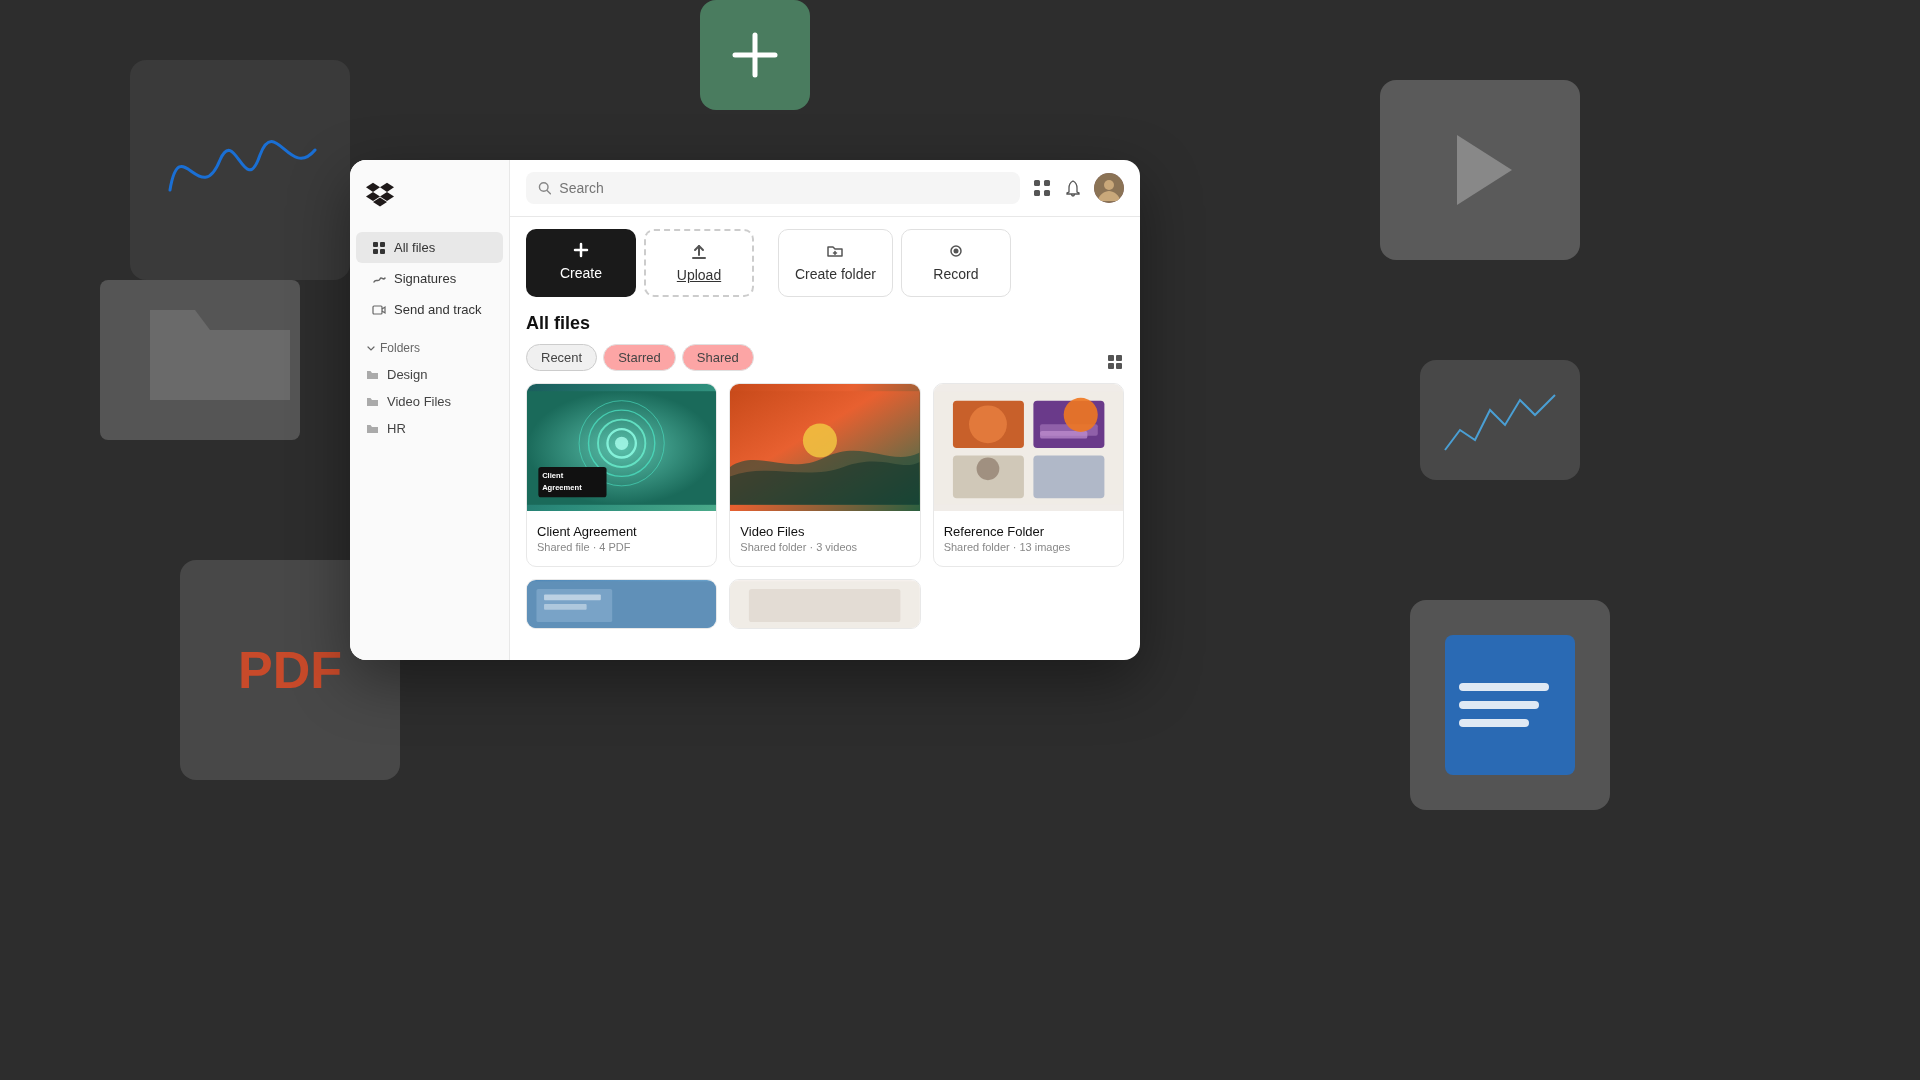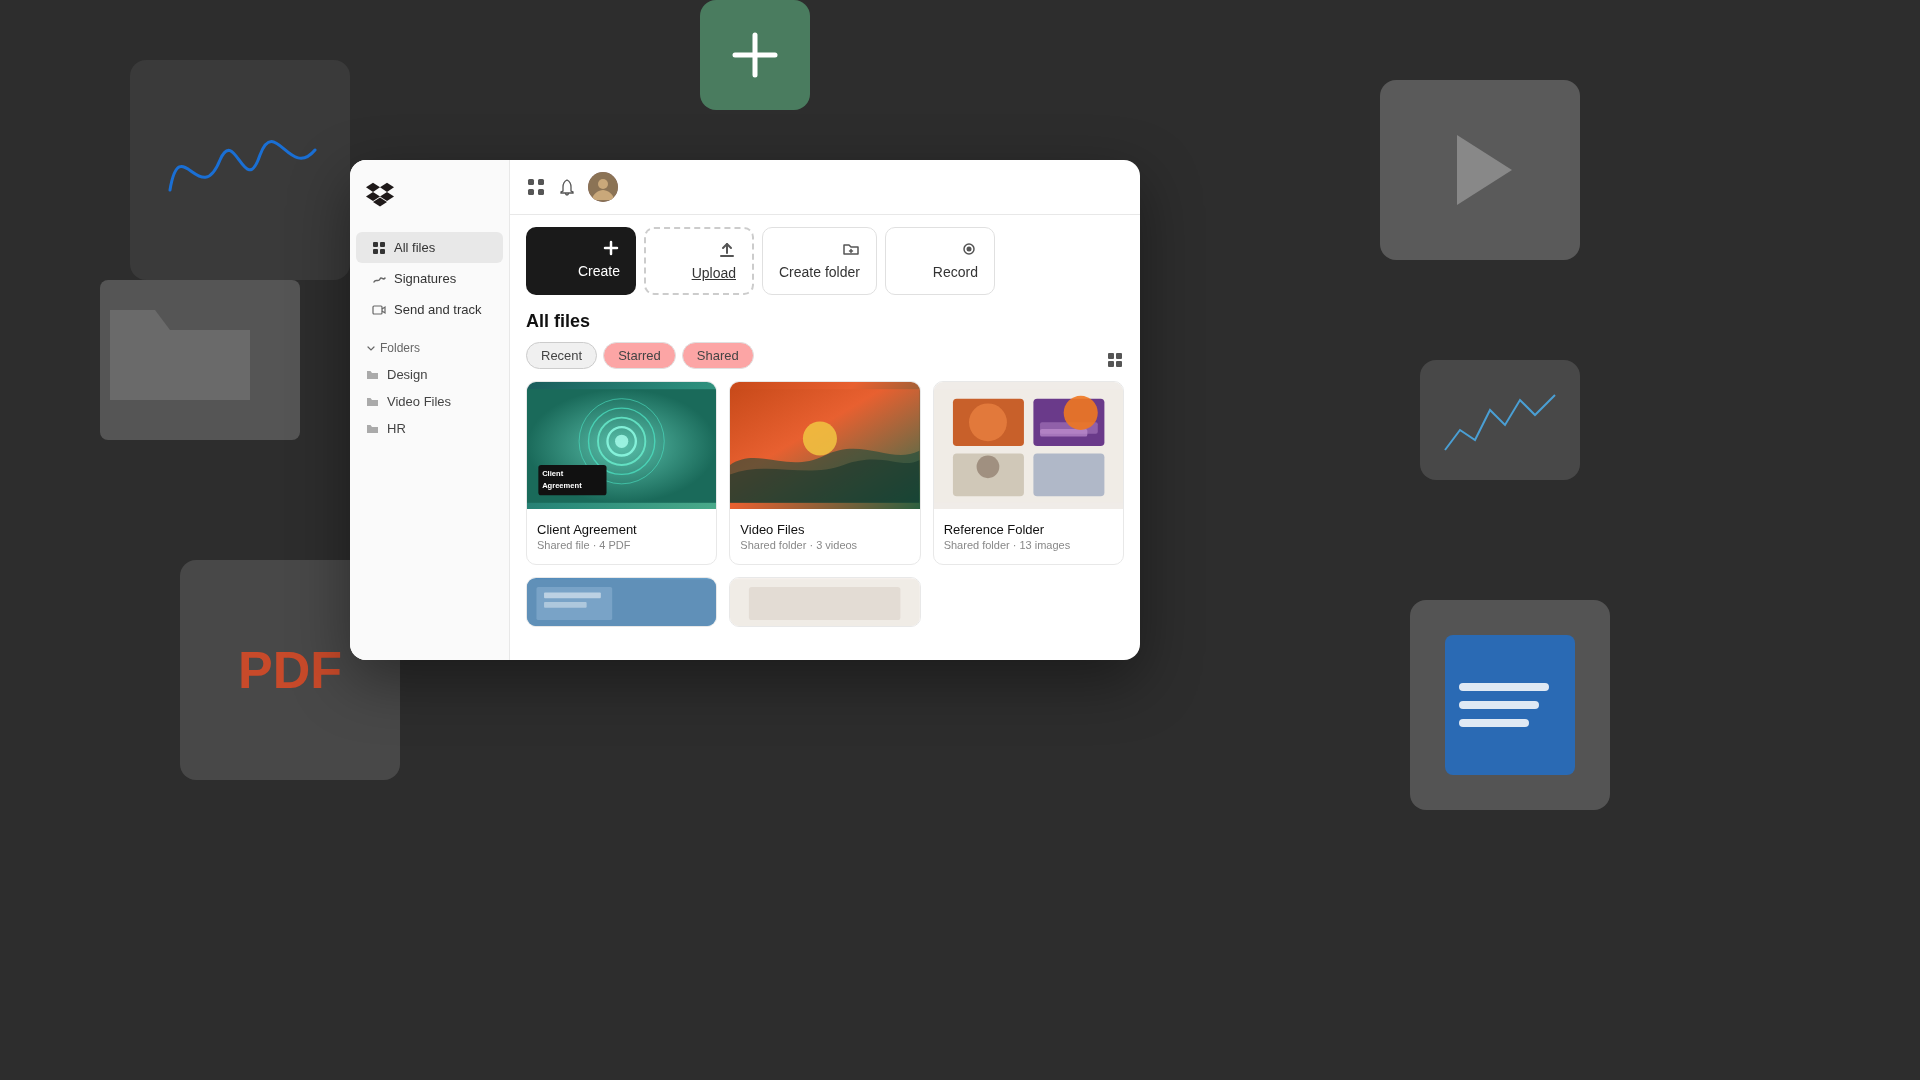--- a/index.html
+++ b/index.html
@@ -10,20 +10,21 @@
       background: #2d2d2d;
       font-family: -apple-system, BlinkMacSystemFont, 'Segoe UI', sans-serif;
       position: relative;
     }
 
     
     .bg-decor {
       position: absolute;
       border-radius: 16px;
       pointer-events: none;
+      text-align: right;
     }
 
     .bg-signature {
       left: 130px; top: 60px;
       width: 220px; height: 220px;
       background: #3a3a3a;
       border-radius: 16px;
       display: flex; align-items: center; justify-content: center;
     }
 
@@ -189,21 +190,21 @@
     
     .action-buttons {
       display: flex;
       gap: 8px;
       padding: 12px 16px;
     }
 
     .action-btn {
       display: flex;
       flex-direction: column;
-      align-items: flex-end;
+      align-items: center;
       gap: 6px;
       padding: 12px 16px;
       border-radius: 10px;
       cursor: pointer;
       min-width: 110px;
       border: none;
       font-size: 14px;
       font-weight: 500;
     }
 
@@ -216,20 +217,21 @@
       background: #fff;
       color: #333;
       border: 2px dashed #ccc;
       text-decoration: underline;
     }
 
     .action-btn.create-folder {
       background: #fff;
       color: #333;
       border: 1px solid #e0e0e0;
+      margin-left: 16px;
     }
 
     .action-btn.record {
       background: #fff;
       color: #333;
       border: 1px solid #e0e0e0;
     }
 
     
     .files-section {
@@ -493,20 +495,27 @@
       <svg width="13" height="11" viewBox="0 0 13 11" fill="none">
         <path d="M1,3 L1,10 L12,10 L12,4 L6,4 L4.5,2 L1,2 Z" fill="#aaa"></path>
       </svg>
       <span>HR</span>
     </div>
   </div>
 
   <div class="main-content">
 
     <div class="header">
+      <div class="search-bar">
+        <svg width="14" height="14" viewBox="0 0 14 14">
+          <circle cx="6" cy="6" r="4.5" stroke="#888" stroke-width="1.5" fill="none"></circle>
+          <line x1="9.5" y1="9.5" x2="13" y2="13" stroke="#888" stroke-width="1.5" stroke-linecap="round"></line>
+        </svg>
+        <input type="text" placeholder="Search" style="">
+      </div>
       <div class="header-actions">
         <svg width="20" height="20" viewBox="0 0 20 20">
           <rect x="2" y="2" width="6" height="6" rx="1.5" fill="#555"></rect>
           <rect x="12" y="2" width="6" height="6" rx="1.5" fill="#555"></rect>
           <rect x="2" y="12" width="6" height="6" rx="1.5" fill="#555"></rect>
           <rect x="12" y="12" width="6" height="6" rx="1.5" fill="#555"></rect>
         </svg>
         <svg width="18" height="18" viewBox="0 0 18 18">
           <path d="M9,2 C9,2 5,4 5,9 L5,13 L3,14 L3,15 L15,15 L15,14 L13,13 L13,9 C13,4 9,2 9,2Z" stroke="#555" stroke-width="1.3" fill="none"></path>
           <path d="M7.5,15 C7.5,16.1 8.2,17 9,17 C9.8,17 10.5,16.1 10.5,15" stroke="#555" stroke-width="1.3" fill="none"></path>

